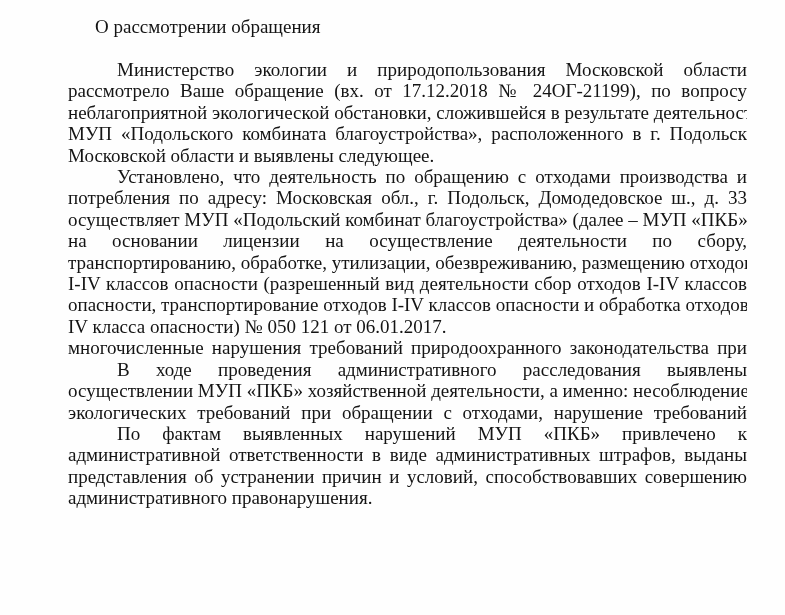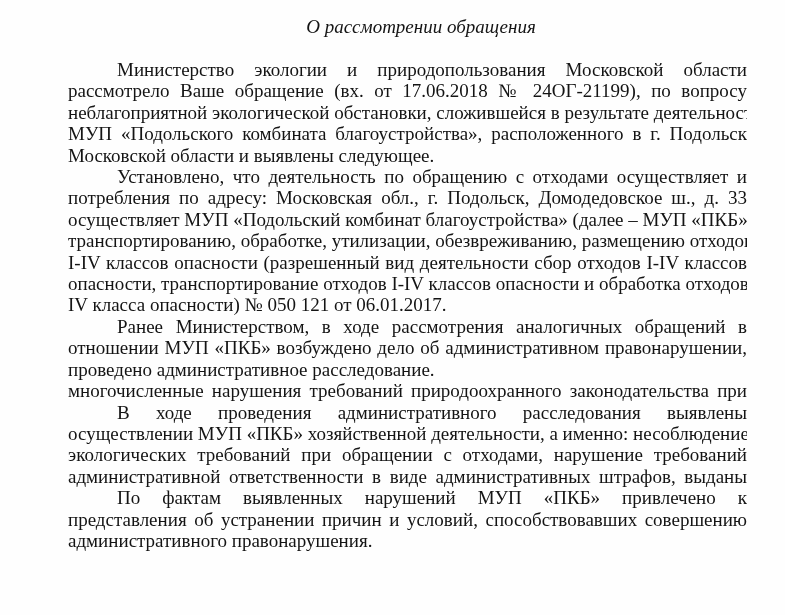--- a/index.html
+++ b/index.html
@@ -16,24 +16,22 @@
   }
   .page {
     box-sizing: border-box;
     width: 785px;
     height: 615px;
     padding: 16px 38px 0 68px;
   }
   .subject {
     font-size: 19px;
     line-height: 22px;
-    font-style: italic;
     margin-left: 27px;
     margin-bottom: 21px;
-    text-align: center;
   }
   .doc-body {
     font-size: 19px;
     line-height: 21.4px;
   }
   .para {
     margin: 0;
   }
   .line {
     text-align: justify;
@@ -52,50 +50,46 @@
 <body>
 
 <div class="page">
 
   <div class="subject">О рассмотрении обращения</div>
 
   <div class="doc-body">
 
     <div class="para">
       <div class="line indent">Министерство экологии и природопользования Московской области</div>
-      <div class="line">рассмотрело Ваше обращение (вх. от 17.06.2018 № 24ОГ-21199), по вопросу</div>
+      <div class="line">рассмотрело Ваше обращение (вх. от 17.12.2018 № 24ОГ-21199), по вопросу</div>
       <div class="line">неблагоприятной экологической обстановки, сложившейся в результате деятельности</div>
       <div class="line">МУП «Подольского комбината благоустройства», расположенного в г. Подольск</div>
       <div class="line last">Московской области и выявлены следующее.</div>
     </div>
 
     <div class="para">
-      <div class="line indent">Установлено, что деятельность по обращению с отходами осуществляет и</div>
+      <div class="line indent">Установлено, что деятельность по обращению с отходами производства и</div>
       <div class="line">потребления по адресу: Московская обл., г. Подольск, Домодедовское ш., д. 33</div>
       <div class="line">осуществляет МУП «Подольский комбинат благоустройства» (далее – МУП «ПКБ»)</div>
+      <div class="line">на основании лицензии на осуществление деятельности по сбору,</div>
       <div class="line">транспортированию, обработке, утилизации, обезвреживанию, размещению отходов</div>
       <div class="line">I-IV классов опасности (разрешенный вид деятельности сбор отходов I-IV классов</div>
       <div class="line">опасности, транспортирование отходов I-IV классов опасности и обработка отходов</div>
       <div class="line last">IV класса опасности) № 050 121 от 06.01.2017.</div>
     </div>
 
-    <div class="para">
-      <div class="line indent">Ранее Министерством, в ходе рассмотрения аналогичных обращений в</div>
-      <div class="line">отношении МУП «ПКБ» возбуждено дело об административном правонарушении,</div>
-      <div class="line last">проведено административное расследование.</div>
-    </div>
 
     <div class="para">
       <div class="line">многочисленные нарушения требований природоохранного законодательства при</div>
       <div class="line indent">В ходе проведения административного расследования выявлены</div>
       <div class="line">осуществлении МУП «ПКБ» хозяйственной деятельности, а именно: несоблюдение</div>
       <div class="line">экологических требований при обращении с отходами, нарушение требований</div>
     </div>
 
     <div class="para">
+      <div class="line indent">По фактам выявленных нарушений МУП «ПКБ» привлечено к</div>
       <div class="line">административной ответственности в виде административных штрафов, выданы</div>
-      <div class="line indent">По фактам выявленных нарушений МУП «ПКБ» привлечено к</div>
       <div class="line">представления об устранении причин и условий, способствовавших совершению</div>
       <div class="line last">административного правонарушения.</div>
     </div>
 
   </div>
 </div>
 
 </body></html>

